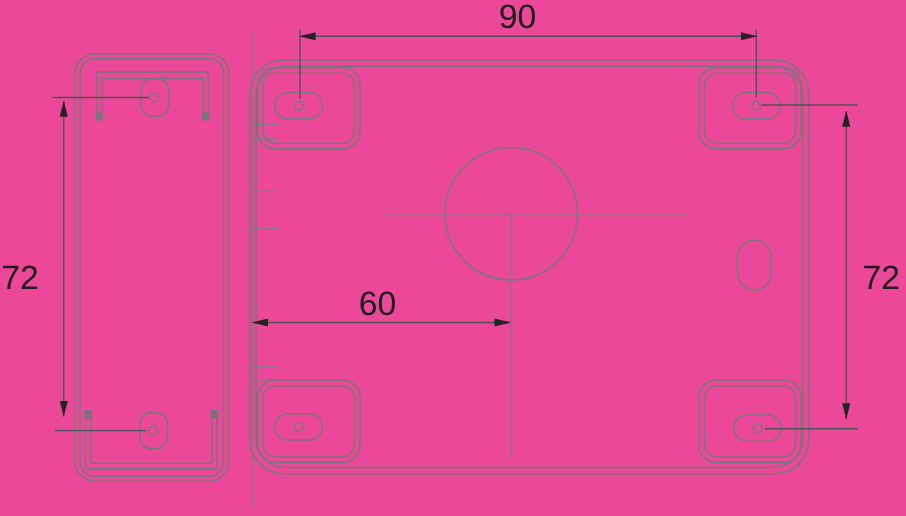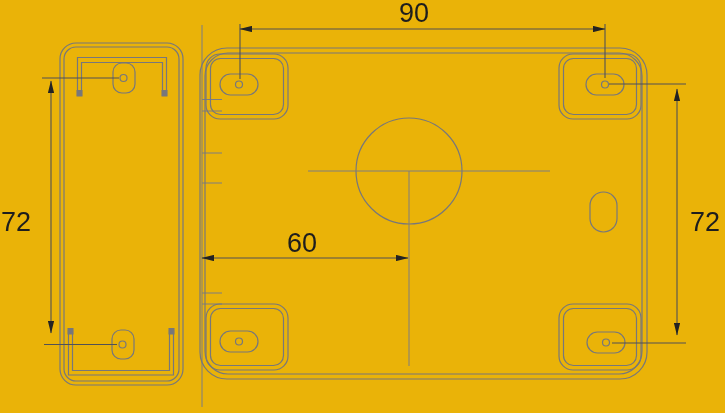--- a/index.html
+++ b/index.html
@@ -4,21 +4,21 @@
 <style>
   html, body {
     margin: 0;
     padding: 0;
     background: #ffffff;
   }
   .canvas {
     position: relative;
     width: 725px;
     height: 413px;
-    background: #eab308;
+    background: #ec4899;
     overflow: hidden;
     font-family: "Liberation Sans", sans-serif;
   }
   svg { display: block; }
   .geo   { stroke: #77777b; stroke-width: 1.2; fill: none; }
   .geo-thin { stroke: #7d7d81; stroke-width: 1; fill: none; }
   .dim   { stroke: #515155; stroke-width: 1.1; fill: none; }
   .notch { fill: #77777b; stroke: none; }
   .dim-text {
     font-family: "Liberation Sans", sans-serif;

